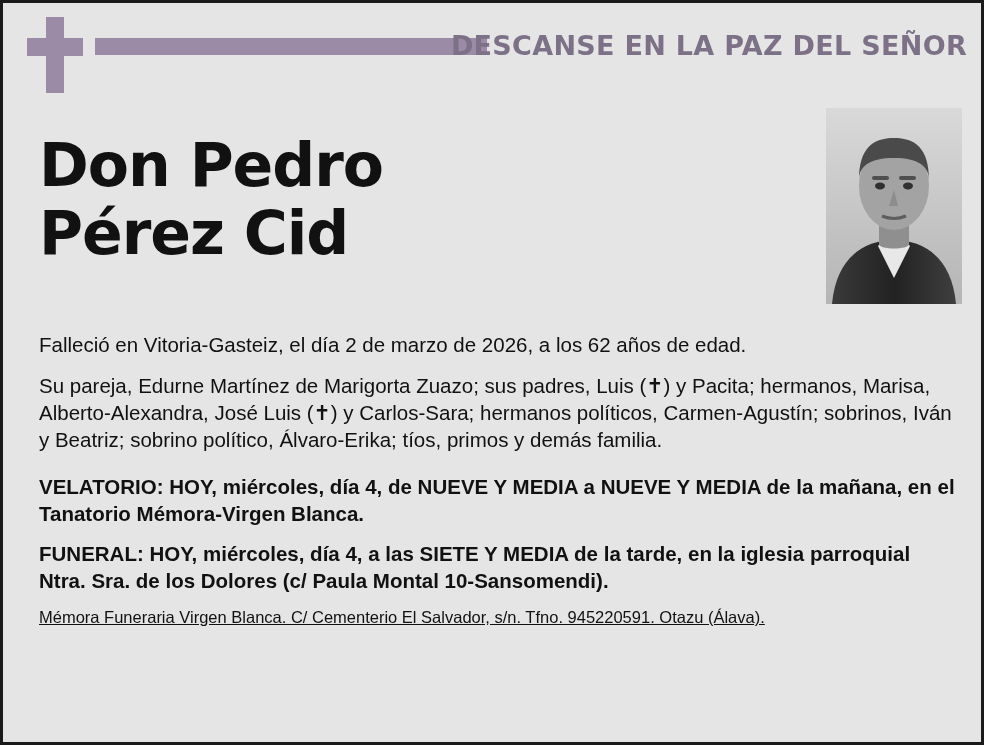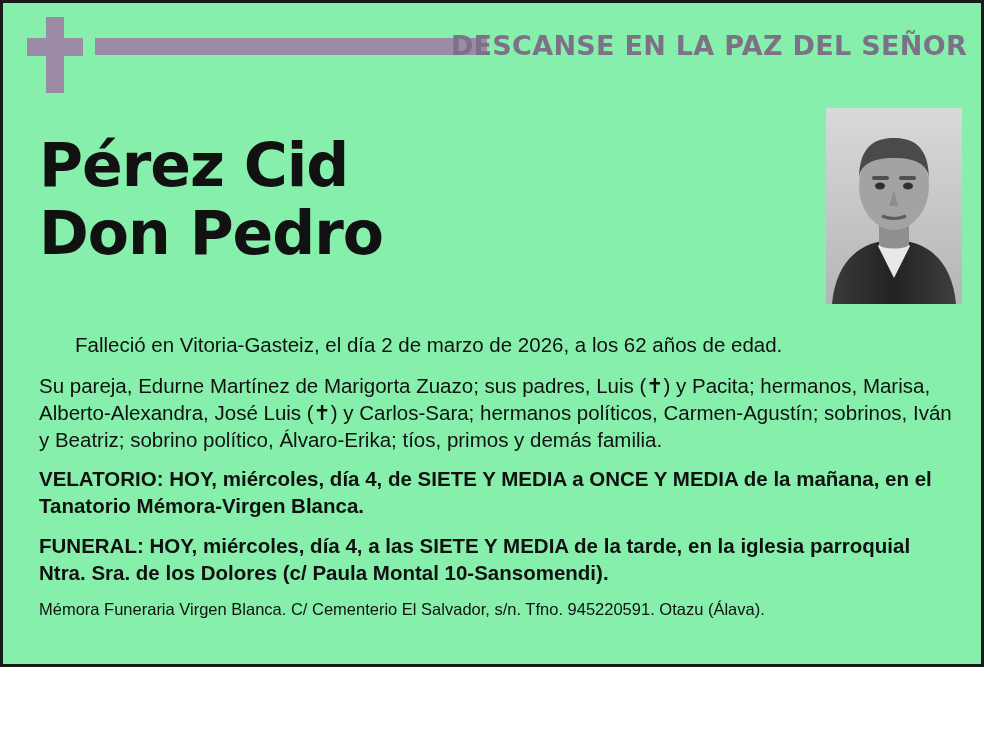--- a/index.html
+++ b/index.html
@@ -10,24 +10,24 @@
   body {
     width: 984px;
     height: 745px;
     font-family: "Liberation Sans", sans-serif;
     color: #000000;
     overflow: hidden;
   }
   .obituary {
     position: relative;
     width: 984px;
-    height: 667px;
+    height: 745px;
     box-sizing: border-box;
     border: 3px solid #1a1a1a;
-    background: #86efac;
+    background: #e5e5e5;
   }
   
   .header {
     position: relative;
     height: 86px;
   }
   .cross {
     position: absolute;
     left: 24px;
     top: 14px;
@@ -98,36 +98,36 @@
   
   .body-text {
     position: absolute;
     left: 36px;
     top: 328px;
     width: 916px;
   }
   .para {
     font-size: 20.5px;
     line-height: 27px;
-    margin-bottom: 12px;
+    margin-bottom: 20px;
     color: #111111;
   }
   .para.lead {
     margin-bottom: 14px;
-    margin-left: 36px;
   }
   .para.bold {
     font-weight: bold;
     margin-bottom: 13px;
   }
   .footer-note {
     font-size: 16.5px;
     line-height: 21px;
     color: #111111;
     margin-top: 8px;
+    text-decoration: underline;
   }
 </style>
 </head>
 <body>
 
 <div class="obituary">
 
   <div class="header">
     <div class="cross">
       <div class="vbar"></div>
@@ -168,25 +168,25 @@
       <ellipse cx="54" cy="78" rx="5" ry="3.4" fill="#303030"></ellipse>
       <ellipse cx="82" cy="78" rx="5" ry="3.4" fill="#303030"></ellipse>
 
       <path d="M68 82 L63 98 L72 98 Z" fill="#8d8d8d"></path>
 
       <path d="M56 108 Q68 113 80 108" stroke="#5d5d5d" stroke-width="3" fill="none"></path>
     </svg>
   </div>
 
   <div class="name-block">
+    <div class="name-line">Don Pedro</div>
     <div class="name-line">Pérez Cid</div>
-    <div class="name-line">Don Pedro</div>
   </div>
 
   <div class="body-text">
     <div class="para lead">Falleció en Vitoria-Gasteiz, el día 2 de marzo de 2026, a los 62 años de edad.</div>
     <div class="para">Su pareja, Edurne Martínez de Marigorta Zuazo; sus padres, Luis (✝) y Pacita; hermanos, Marisa, Alberto-Alexandra, José Luis (✝) y Carlos-Sara; hermanos políticos, Carmen-Agustín; sobrinos, Iván y Beatriz; sobrino político, Álvaro-Erika; tíos, primos y demás familia.</div>
-    <div class="para bold">VELATORIO: HOY, miércoles, día 4, de SIETE Y MEDIA a ONCE Y MEDIA de la mañana, en el Tanatorio Mémora-Virgen Blanca.</div>
+    <div class="para bold">VELATORIO: HOY, miércoles, día 4, de NUEVE Y MEDIA a NUEVE Y MEDIA de la mañana, en el Tanatorio Mémora-Virgen Blanca.</div>
     <div class="para bold">FUNERAL: HOY, miércoles, día 4, a las SIETE Y MEDIA de la tarde, en la iglesia parroquial Ntra. Sra. de los Dolores (c/ Paula Montal 10-Sansomendi).</div>
     <div class="footer-note">Mémora Funeraria Virgen Blanca. C/ Cementerio El Salvador, s/n. Tfno. 945220591. Otazu (Álava).</div>
   </div>
 
 </div>
 
 </body></html>

